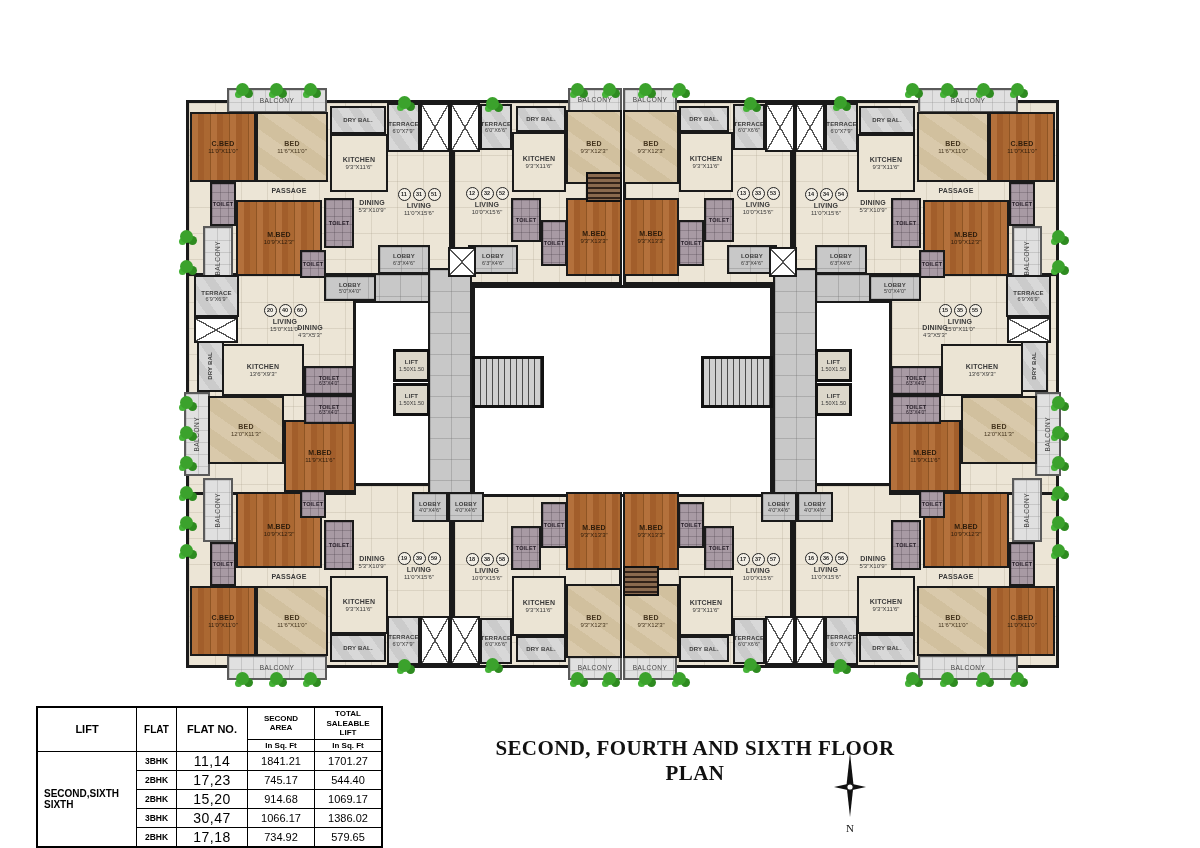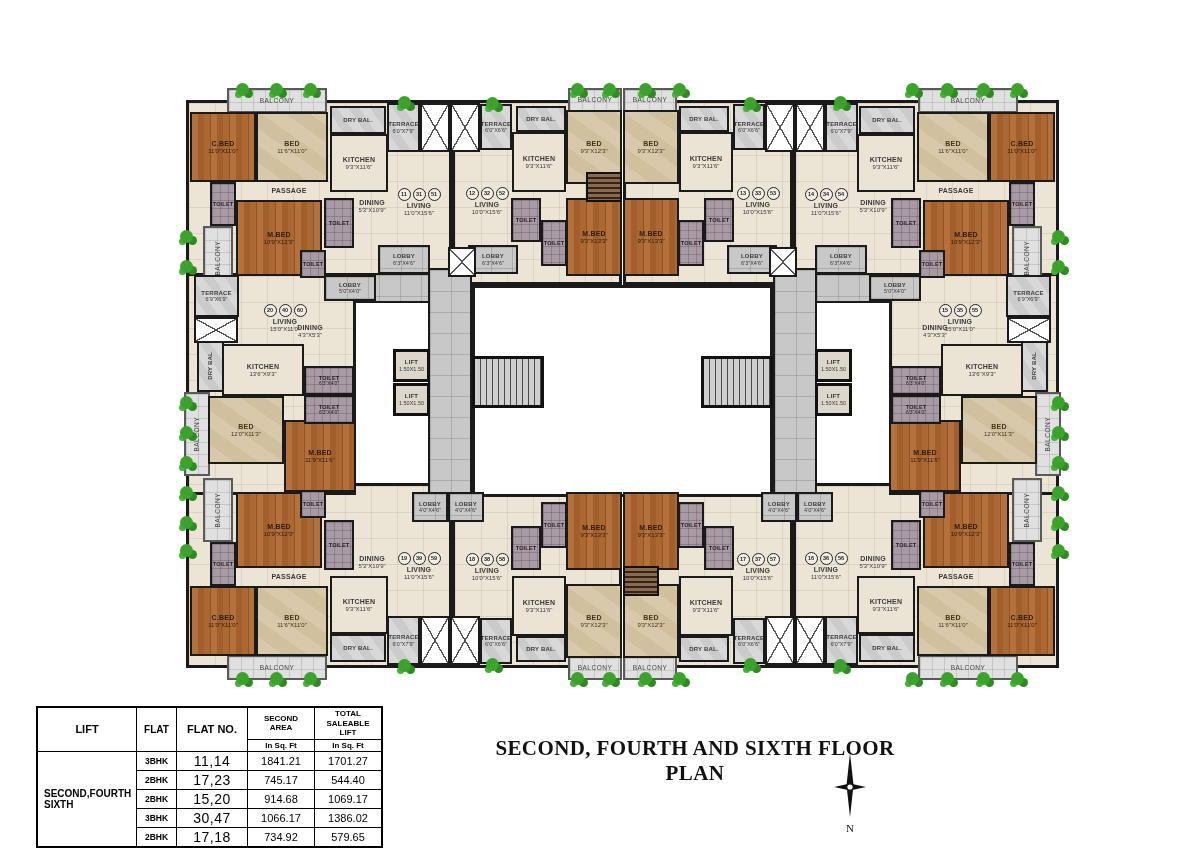--- a/index.html
+++ b/index.html
@@ -681,21 +681,21 @@
 SALEABLE
 LIFT</th>
       </tr>
       <tr>
         <th class="h-unit">In Sq. Ft</th>
         <th class="h-unit">In Sq. Ft</th>
       </tr>
     </thead>
     <tbody>
         <tr>
-          <td rowspan="5" class="floorcell">SECOND,FOURTH
+          <td rowspan="5" class="floorcell">SECOND,SIXTH
 SIXTH</td>
           <td class="flatcell">3BHK</td>
           <td class="flatno">11,14</td>
           <td class="num">1841.21</td>
           <td class="num">1701.27</td>
         </tr>
         <tr>
           <td class="flatcell">2BHK</td>
           <td class="flatno">17,23</td>
           <td class="num">745.17</td>

